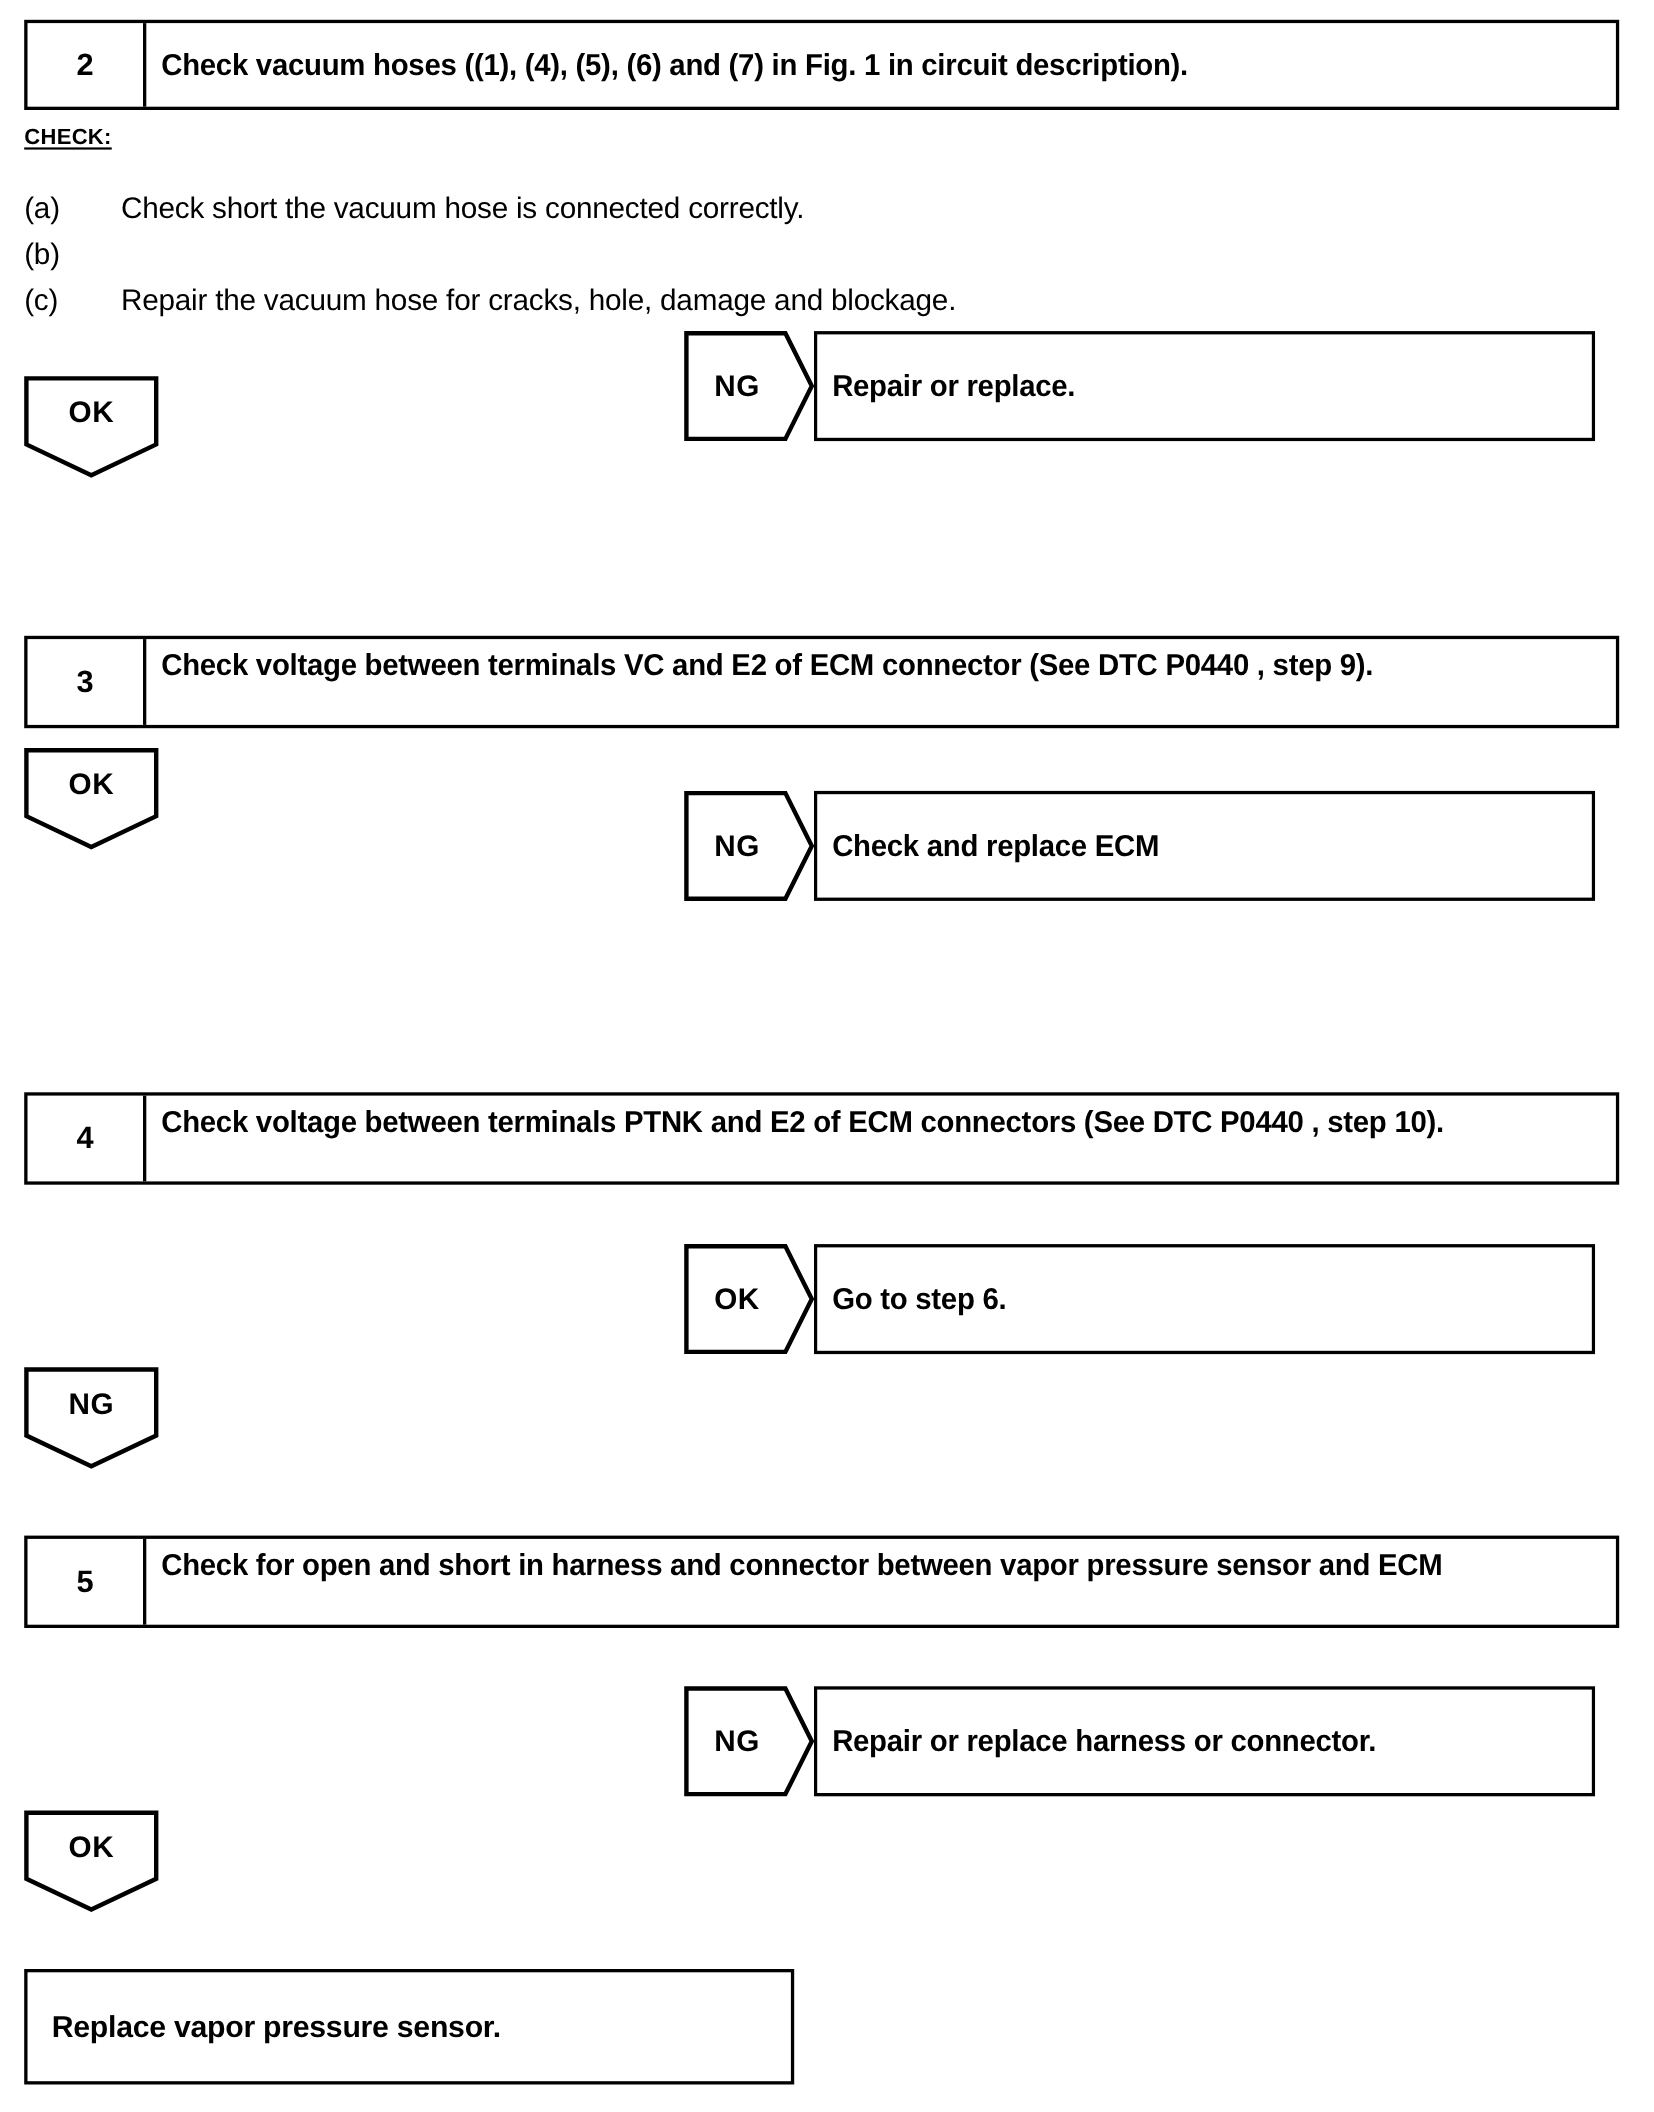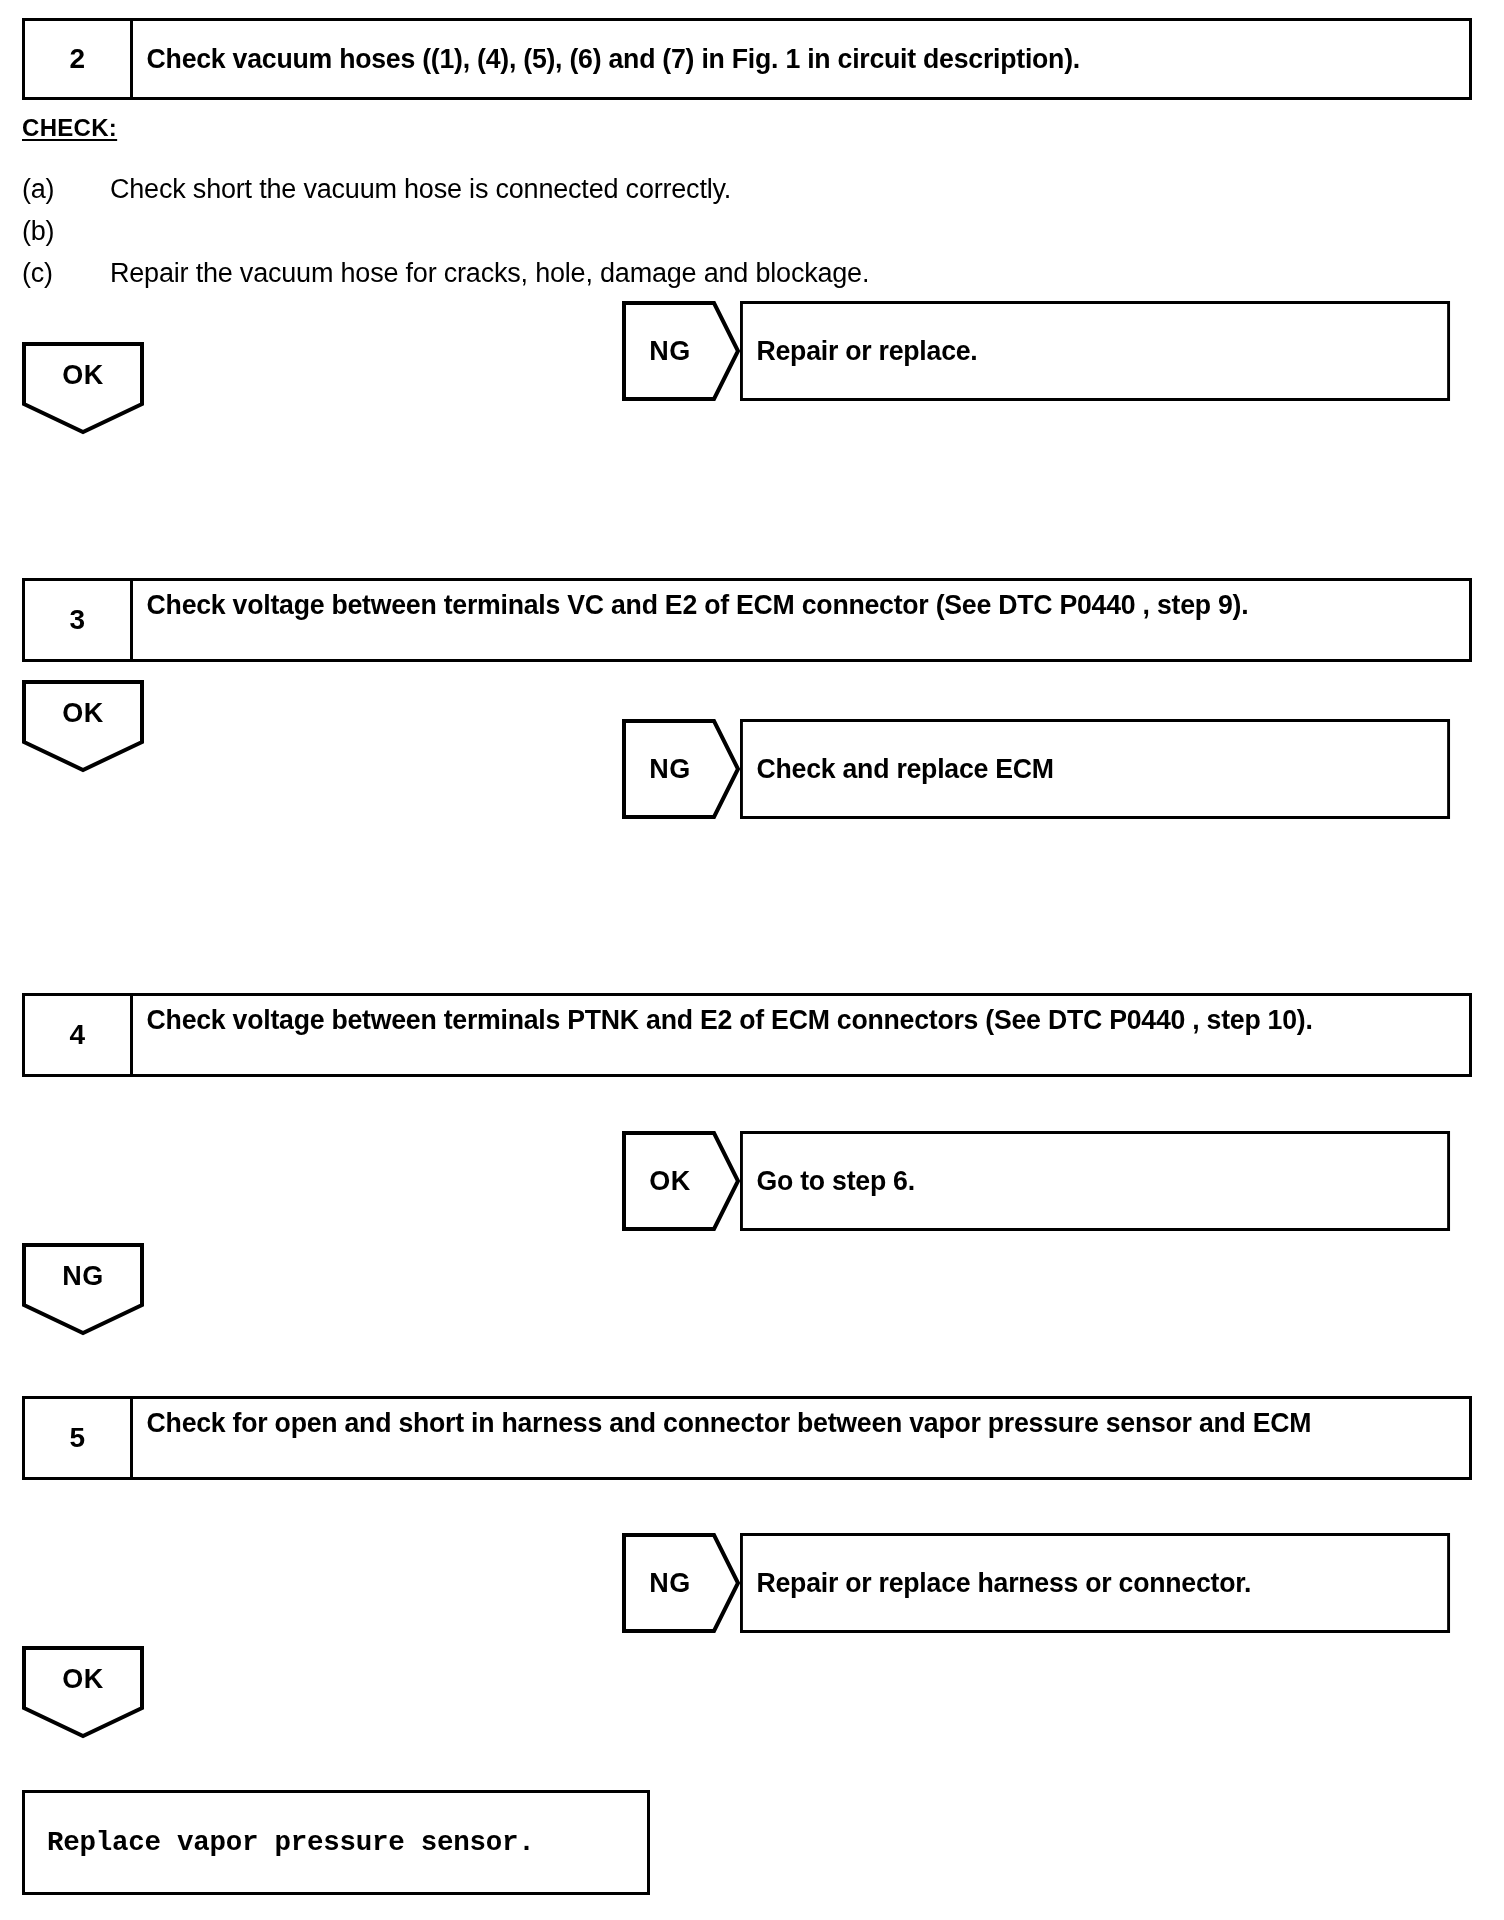--- a/index.html
+++ b/index.html
@@ -125,21 +125,21 @@
     text-align: center;
     font-weight: bold;
     font-size: 27px;
     letter-spacing: 0.5px;
   }
 
   
   .check-head {
     position: absolute;
     font-weight: bold;
-    font-size: 24px;
+    font-size: 20px;
     text-decoration: underline;
     text-underline-offset: 3px;
     letter-spacing: 0.3px;
   }
   .check-item {
     position: absolute;
     font-size: 27px;
     line-height: 1;
     letter-spacing: -0.2px;
     white-space: nowrap;
@@ -271,15 +271,15 @@
     <div class="result-box">Repair or replace harness or connector.</div>
   </div>
 
   <div class="flow-pent" style="left:22px; top:1646px;">
     <svg viewBox="0 0 122 92" preserveAspectRatio="none">
       <polygon points="2,2 120,2 120,62 61,90 2,62" fill="#ffffff" stroke="#000000" stroke-width="4" stroke-linejoin="miter"></polygon>
     </svg>
     <span>OK</span>
   </div>
 
-  <div class="terminal-box" style="left:22px; top:1790px; width:628px; height:105px;font-family:Liberation Mono, monospace;">Replace vapor pressure sensor.</div>
+  <div class="terminal-box" style="left:22px; top:1790px; width:700px; height:105px;">Replace vapor pressure sensor.</div>
 
 </div>
 
 </body></html>

